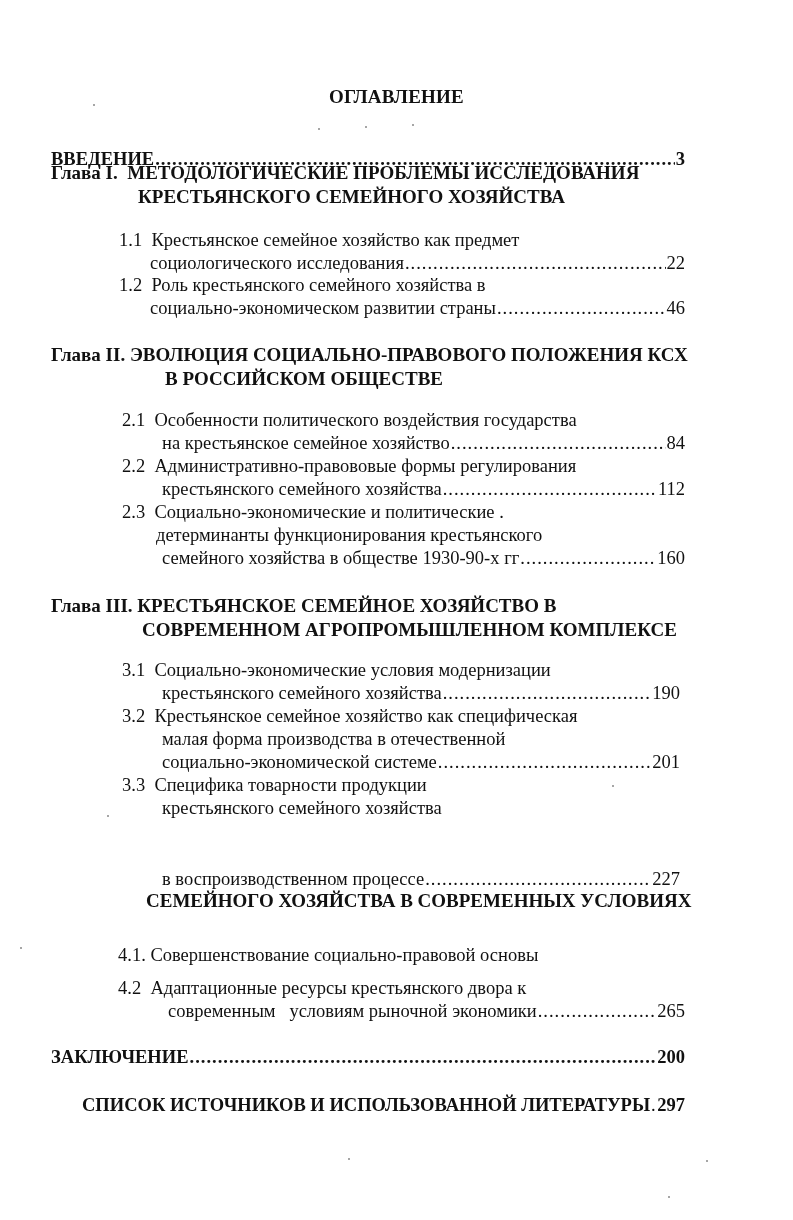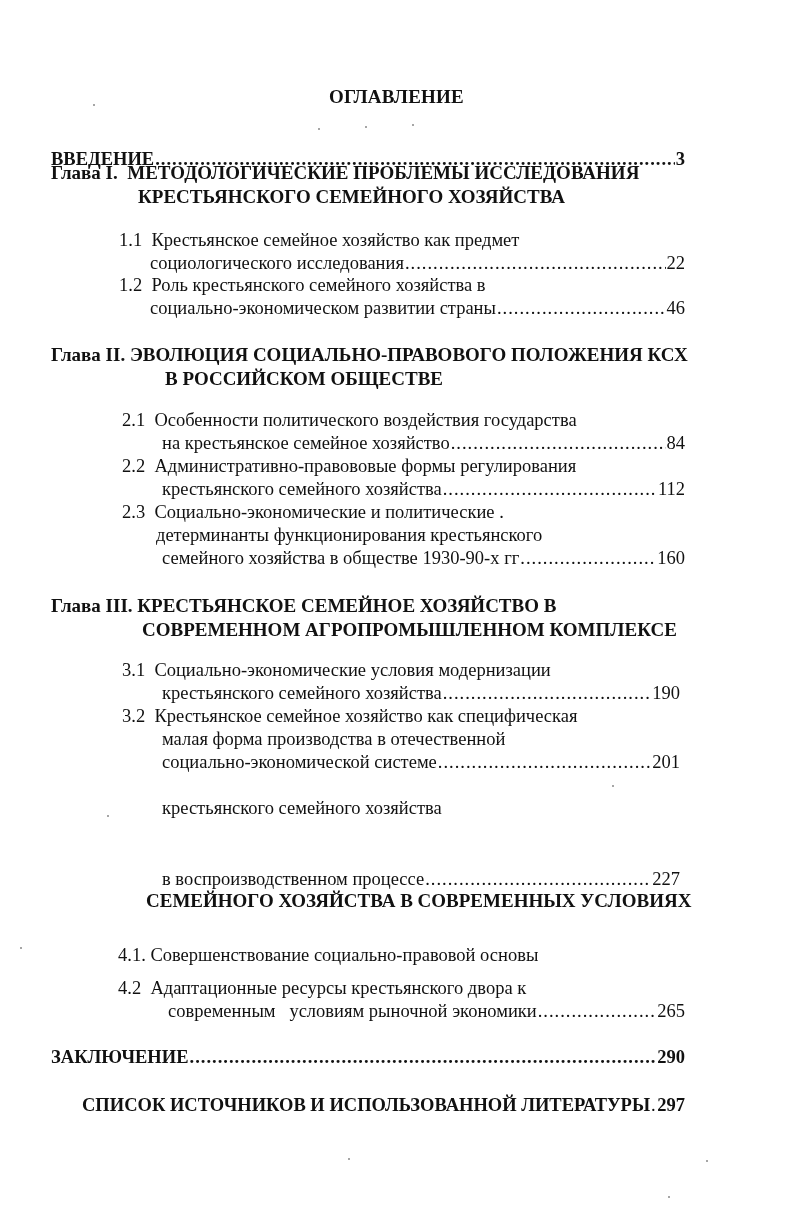--- a/index.html
+++ b/index.html
@@ -127,20 +127,24 @@
     <span>3.2</span>&nbsp;
     <span>Крестьянское семейное хозяйство как специфическая</span>
   </div>
   <div class="line" style="left:162px; top:728px;">малая форма производства в отечественной</div>
   <div class="leader" style="left:162px; right:50px; top:751px;">
     <span class="txt">социально-экономической системе</span>
     <span class="dots"></span>
     <span class="pg">201</span>
   </div>
 
+  <div class="line" style="left:122px; top:774px;">
+    <span>3.3</span>&nbsp;
+    <span>Специфика товарности продукции</span>
+  </div>
   <div class="line" style="left:162px; top:797px;">крестьянского  семейного хозяйства</div>
   <div class="leader" style="left:162px; right:50px; top:868px;">
     <span class="txt">в воспроизводственном процессе</span>
     <span class="dots"></span>
     <span class="pg">227</span>
   </div>
 
   <div class="line bold" style="left:146px; top:890px;">СЕМЕЙНОГО ХОЗЯЙСТВА В СОВРЕМЕННЫХ УСЛОВИЯХ</div>
 
   <div class="line" style="left:118px; top:944px;">
@@ -154,21 +158,21 @@
   </div>
   <div class="leader" style="left:168px; right:45px; top:1000px;">
     <span class="txt" style="white-space:pre;">современным   условиям рыночной экономики</span>
     <span class="dots"></span>
     <span class="pg">265</span>
   </div>
 
   <div class="leader bold" style="left:51px; right:45px; top:1046px;">
     <span class="txt">ЗАКЛЮЧЕНИЕ</span>
     <span class="dots"></span>
-    <span class="pg">290</span>
+    <span class="pg">200</span>
   </div>
 
   <div class="leader bold" style="left:51px; right:45px; top:1094px;margin-left:31px;">
     <span class="txt">СПИСОК ИСТОЧНИКОВ И ИСПОЛЬЗОВАННОЙ ЛИТЕРАТУРЫ</span>
     <span class="dots" style="font-weight:normal;"></span>
     <span class="pg">297</span>
   </div>
 
   <div class="speck" style="left:93px; top:104px;"></div>
   <div class="speck" style="left:318px; top:128px;"></div>

